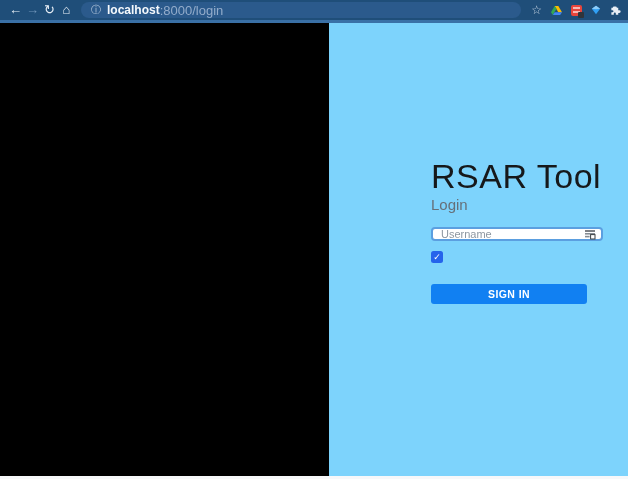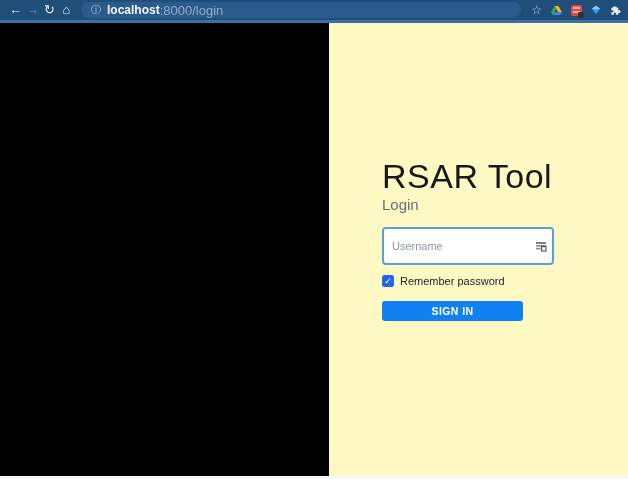--- a/index.html
+++ b/index.html
@@ -34,54 +34,54 @@
   .ext-red .s1 { top: 2px; } .ext-red .s2 { top: 6px; }
   .ext-badge {
     position: absolute; right: -2px; bottom: -2px; width: 6px; height: 6px;
     background: #30343a; border-radius: 1px;
   }
   svg { display: block; }
 
   
   .main { display: flex; height: 453px; }
   .left-panel { width: 329px; background: #000000; }
-  .right-panel { flex: 1; background: #fef9c3; padding-left: 53px; }
+  .right-panel { flex: 1; background: #7dd3fc; padding-left: 102px; }
 
   .app-title {
     margin-top: 134px; font-size: 34px; font-weight: 300; color: #16181a;
     letter-spacing: 0.5px;
   }
   .app-subtitle { margin-top: 4px; font-size: 11px; font-weight: 700; color: #1c1e21; }
   .login-heading { font-size: 15px; font-weight: 400; color: #667079; }
 
   .form-col { width: 172px; }
   .field {
     position: relative; background: #ffffff; display: flex; align-items: center;
   }
   .field input {
     flex: 1; border: 0; outline: 0; background: transparent;
     font-family: "Liberation Sans", sans-serif; font-size: 11px; color: #3a3f44;
     padding: 0 22px 0 8px; height: 100%;
   }
   .field input::placeholder { color: #8d97a1; }
   .field .fill-icon { position: absolute; right: 5px; top: 50%; transform: translateY(-50%); }
   .field-username {
-    margin-top: 14px; height: 38px; border: 2px solid #5b9fe0; border-radius: 4px;
+    margin-top: 14px; height: 14px; border: 2px solid #5b9fe0; border-radius: 4px;
   }
   .field-password { margin-top: 7px; height: 20px; border-radius: 3px; }
 
   .remember-row { margin-top: 10px; display: flex; align-items: center; gap: 6px; }
   .checkbox {
     width: 12px; height: 12px; background: #2563eb; border-radius: 2.5px;
     color: #ffffff; font-size: 9px; line-height: 12px; text-align: center; cursor: pointer;
   }
   .remember-label { font-size: 11px; color: #212529; }
 
   .signin-btn {
-    margin-top: 14px; width: 141px; height: 20px; background: #1180f2;
+    margin-top: 21px; width: 156px; height: 20px; background: #1180f2;
     border: 0; border-radius: 3px; color: #ffffff; font-size: 10.5px;
     font-weight: 700; letter-spacing: 0.4px; cursor: pointer;
     display: flex; align-items: center; justify-content: center;
     font-family: "Liberation Sans", sans-serif;
   }
 </style>
 </head>
 <body>
 
 <div>
@@ -147,21 +147,20 @@
               <rect x="1" y="5" width="10" height="1.6" fill="#868d94"></rect>
               <rect x="1" y="7.8" width="4.6" height="1.6" fill="#868d94"></rect>
               <rect x="6.6" y="6.6" width="4.4" height="4.4" fill="#ffffff" stroke="#3c4043" stroke-width="1"></rect>
             </svg>
           </span>
         </div>
 
 
         <div class="remember-row">
           <span class="checkbox">✓</span>
-          <span class="remember-label">Remember password</span>
         </div>
 
         <button class="signin-btn">SIGN IN</button>
 
       </div>
     </div>
   </div>
 
 </div>
 

